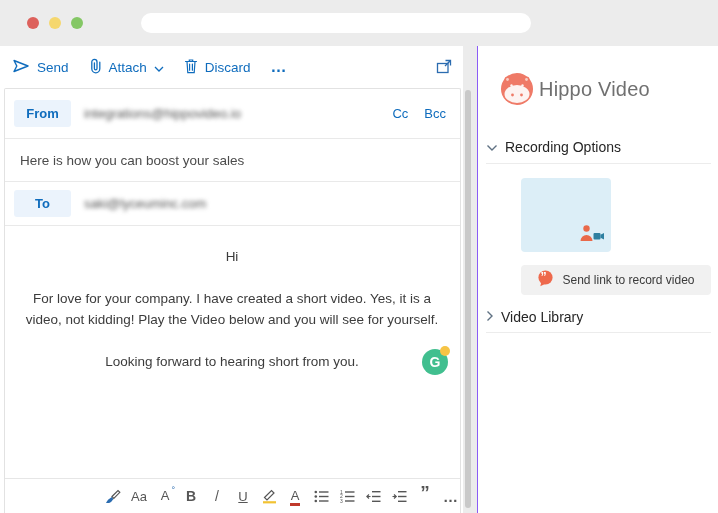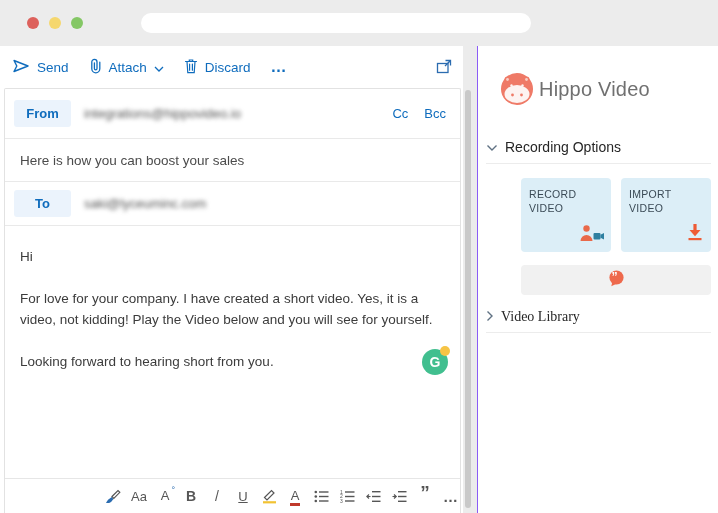--- a/index.html
+++ b/index.html
@@ -33,21 +33,21 @@
   .row-to   { height:44px; border-bottom:1px solid #e9e9e9; padding:0 14px 0 9px; }
   .row-subj { height:43px; border-bottom:1px solid #e9e9e9; padding:0 14px 0 15px; font-size:13.5px; color:#4b4b4b; }
   .chip { width:57px; height:27px; border-radius:3px; background:#ebf3fc; color:#0f6cbd; font-size:13px; font-weight:700;
           display:flex; align-items:center; justify-content:center; margin-right:13px; cursor:pointer; }
   .mail-blur { font-size:13px; color:#555; filter:blur(2px); }
   .spacer { flex:1; }
   .cc, .bcc { color:#0f6cbd; font-size:13px; cursor:pointer; }
   .cc { margin-right:16px; }
 
   .body-area { flex:1; position:relative; padding:20px 16px 0 15px; font-size:13.5px; color:#3c3c3c; line-height:21px; }
-  .body-area p { margin-bottom:21px; }
+  .body-area p { margin-bottom:21px;text-align:center; }
   .grammarly { position:absolute; left:417px; top:123px; width:26px; height:26px; }
   .g-circle { width:26px; height:26px; border-radius:50%; background:#41bf8f; color:#fff; font-weight:700; font-size:14px;
               display:flex; align-items:center; justify-content:center; }
   .g-badge { position:absolute; right:-2px; top:-3px; width:10px; height:10px; border-radius:50%; background:#f6c445; }
 
   .fmt-bar { height:35px; border-top:1px solid #e6e6e6; display:flex; align-items:center; padding-left:16px; gap:8px;justify-content:flex-end; }
   .fmt-ico { width:18px; height:22px; display:flex; align-items:center; justify-content:center; color:#565656; font-size:13px; cursor:pointer; position:relative; }
   .fmt-b { font-weight:700; font-size:14px; }
   .fmt-i { font-size:14px; }
   .fmt-u { text-decoration:underline; }
@@ -58,21 +58,21 @@
   .fmt-more { font-size:15px; font-weight:700; letter-spacing:1px; }
   .fontsize-dot { position:absolute; top:0px; right:-1px; font-size:9px; color:#2b6cb0; }
 
   
   .panel { position:absolute; left:477px; top:46px; width:241px; height:467px; background:#ffffff; border-left:1px solid #8b5cf6; }
   .logo-wrap { position:absolute; left:22px; top:26px; width:34px; height:34px; }
   .app-title { position:absolute; left:61px; top:32px; font-size:20px; color:#707070; letter-spacing:0.2px; }
   .section { position:absolute; left:8px; display:flex; align-items:center; gap:7px; cursor:pointer; }
   .section .s-lbl { font-size:14px; color:#262626; }
   .sec-rec { top:92px; }
-  .sec-lib { top:262px;font-family:Liberation Serif, serif; }
+  .sec-lib { top:262px; }
   .divider { position:absolute; left:8px; width:225px; height:1px; background:#ececec; }
   .div1 { top:117px; }
   .div2 { top:286px; }
 
   .vid-card { position:absolute; top:132px; width:90px; height:74px; background:#dceef7; border-radius:4px; padding:9px 8px; cursor:pointer; }
   .vid-card .c-lbl { font-size:10.5px; color:#3a4a56; line-height:14px; letter-spacing:0.3px; width:54px; }
   .card-rec { left:43px; }
   .card-imp { left:143px; }
   .c-ico { position:absolute; right:7px; bottom:7px; }
 
@@ -252,49 +252,39 @@
       <span>
         <svg width="12" height="8" viewBox="0 0 12 8">
             <polyline points="1.5,1.5 6,6 10.5,1.5" fill="none" stroke="#5f7183" stroke-width="1.4"></polyline>
           </svg>
       </span>
       <span class="s-lbl">Recording Options</span>
     </div>
     <div class="divider div1"></div>
 
     <div class="vid-card card-rec">
-      <div class="c-lbl">RECORD VIDEO</div>
       <span class="c-ico">
         <svg width="24" height="17" viewBox="0 0 24 17">
           <circle cx="6.5" cy="4.5" r="3.2" fill="#e9694a"></circle>
           <path d="M0.5 17 a6 6 0 0 1 12 0 Z" fill="#e9694a"></path>
           <rect x="13.5" y="9" width="7" height="6.5" rx="1" fill="#2e7fa0"></rect>
           <path d="M20.5 10.8 L24 9 V15.5 L20.5 13.7 Z" fill="#2e7fa0"></path>
         </svg>
       </span>
     </div>
-    <div class="vid-card card-imp">
-      <div class="c-lbl">IMPORT VIDEO</div>
-      <span class="c-ico">
-        <svg width="18" height="18" viewBox="0 0 18 18">
-          <rect x="7.4" y="1" width="3.2" height="6.5" fill="#ee5b35"></rect>
-          <path d="M3.5 7 h11 L9 13.2 Z" fill="#ee5b35"></path>
-          <rect x="2.5" y="15" width="13" height="2.2" fill="#ee5b35"></rect>
-        </svg>
-      </span>
-    </div>
 
     <div class="send-link">
       <span>
         <svg width="17" height="18" viewBox="0 0 18 18">
           <circle cx="9" cy="8.5" r="7.5" fill="#ee694c"></circle>
           <path d="M4.5 13.5 L3.5 17.8 L9 15 Z" fill="#ee694c"></path>
           <text x="3.6" y="12.5" font-size="13" font-weight="bold" fill="#ffffff">”</text>
         </svg>
       </span>
+      <span class="sl-lbl">Send link to record video</span>
     </div>
 
     <div class="section sec-lib">
       <span>
         <svg width="8" height="12" viewBox="0 0 8 12">
             <polyline points="1.5,1.5 6,6 1.5,10.5" fill="none" stroke="#5f7183" stroke-width="1.4"></polyline>
           </svg>
       </span>
       <span class="s-lbl">Video Library</span>
     </div>

